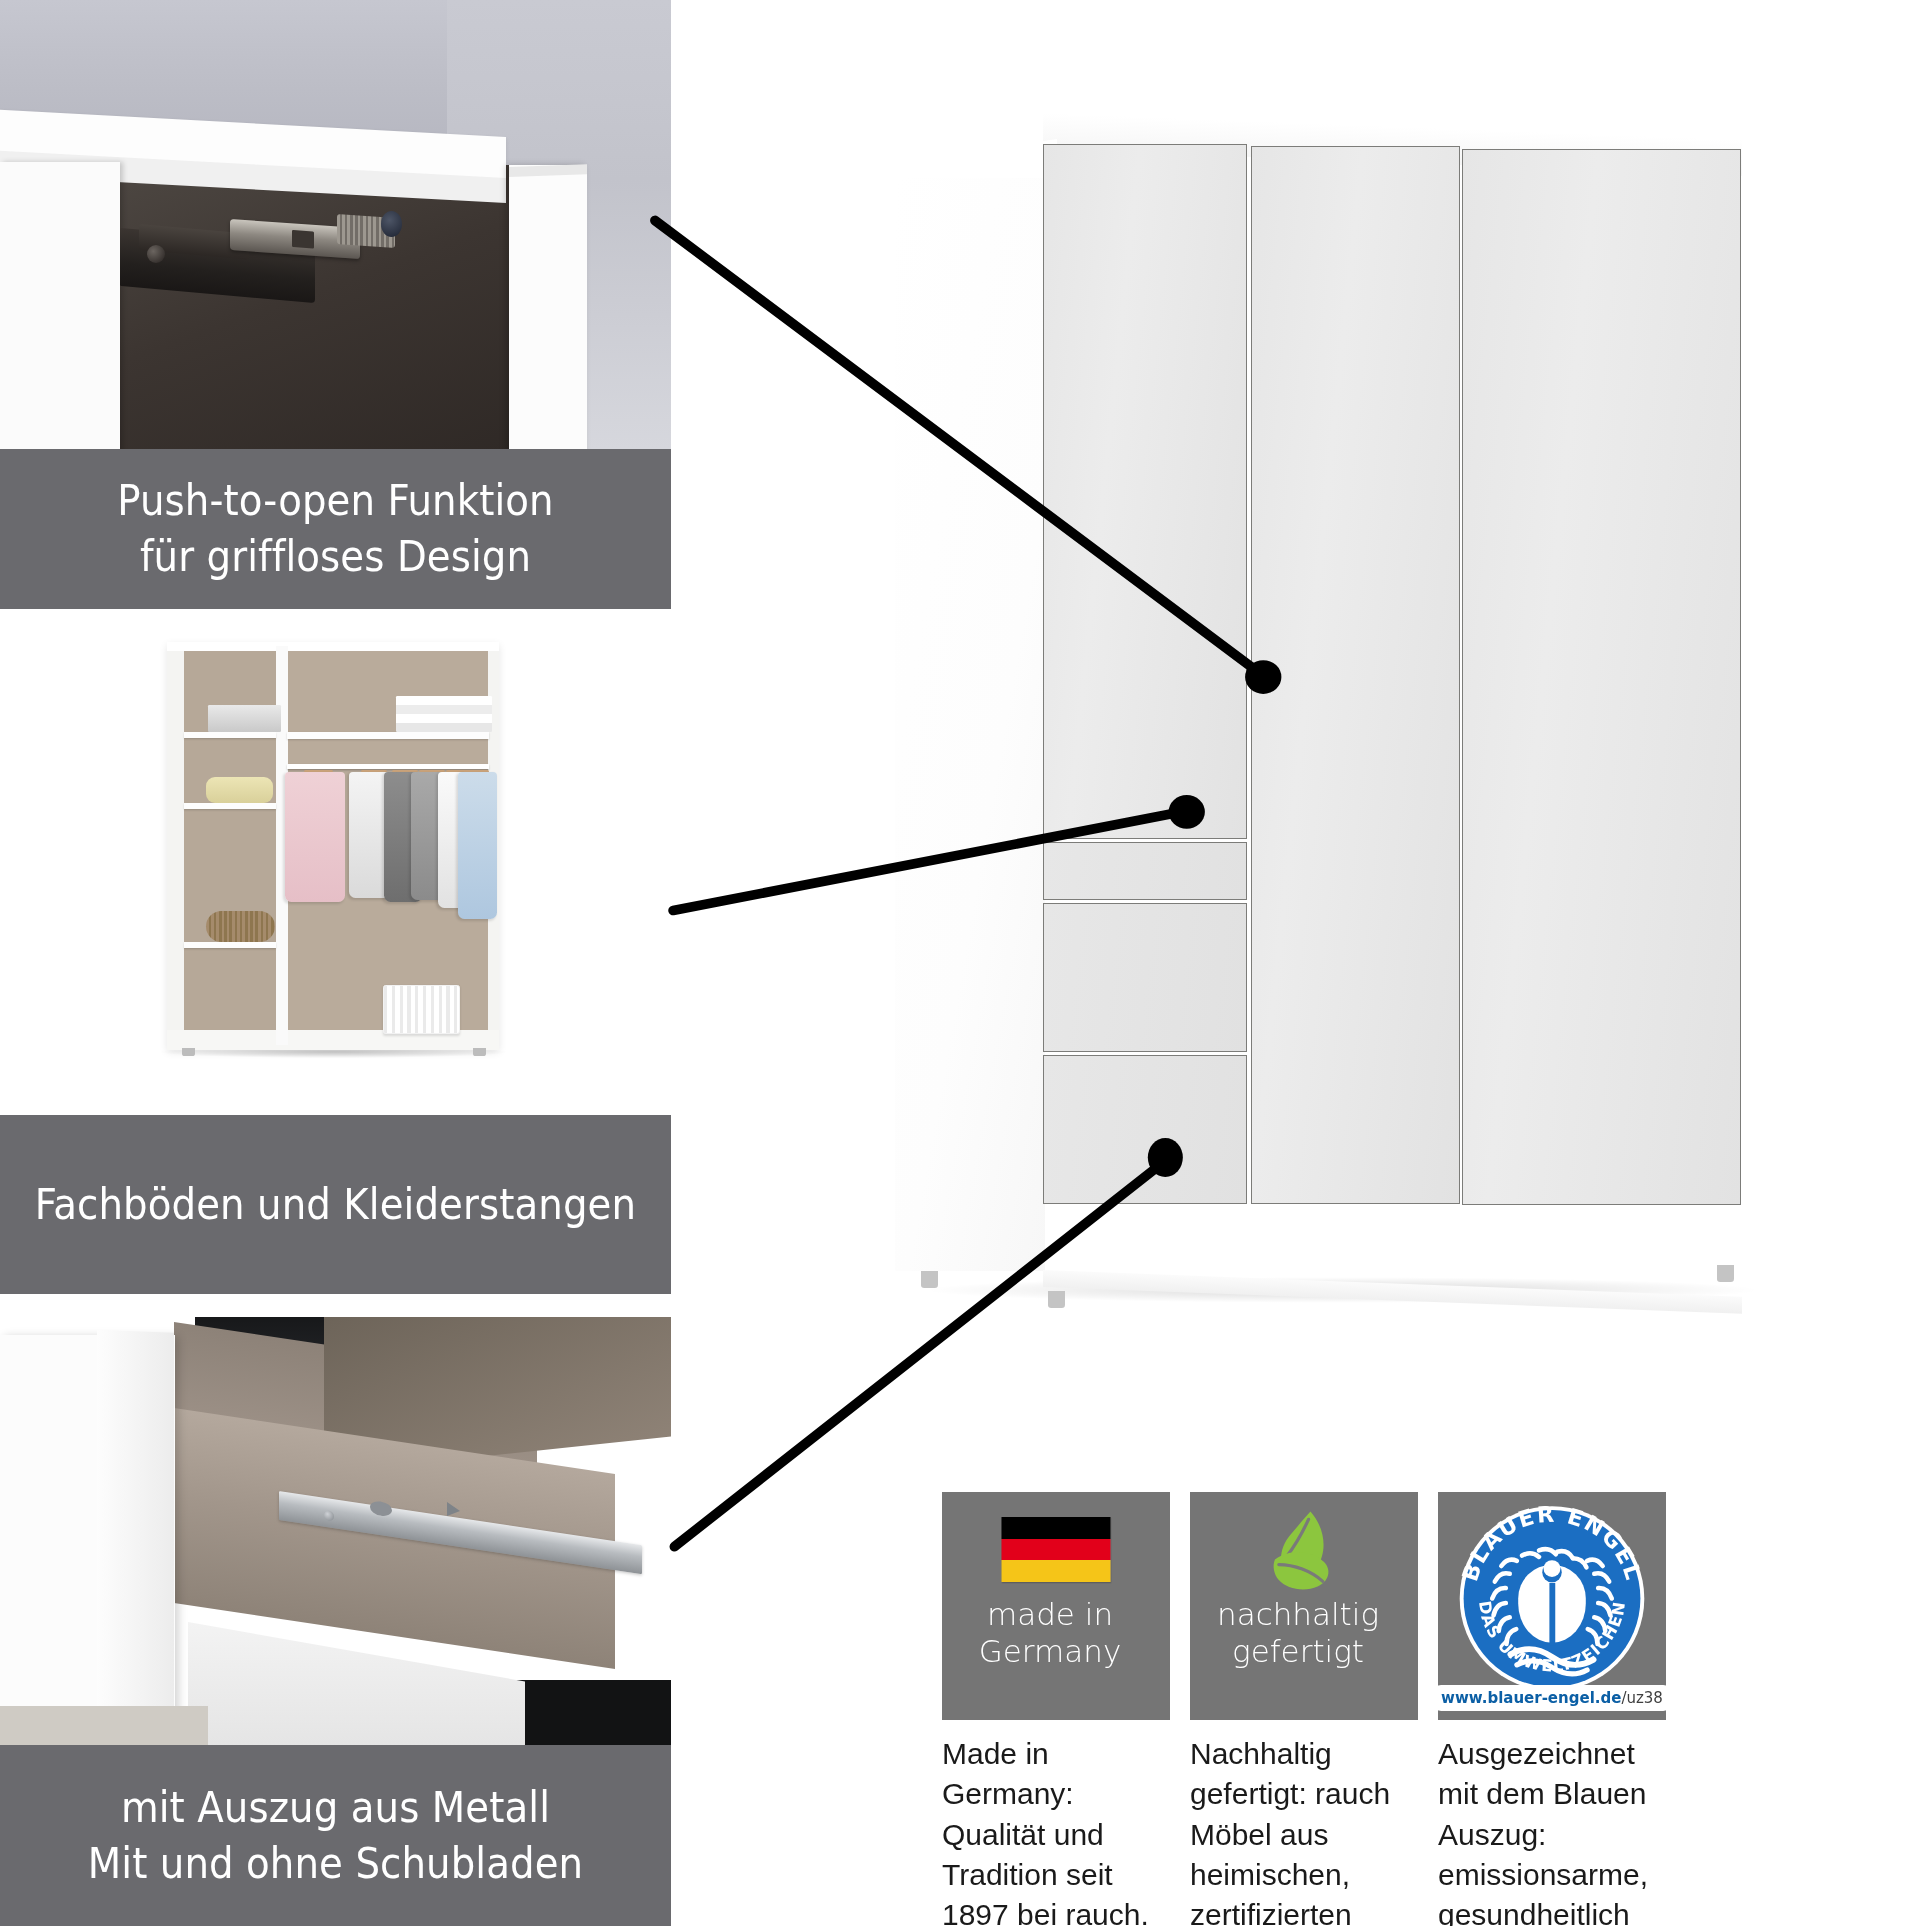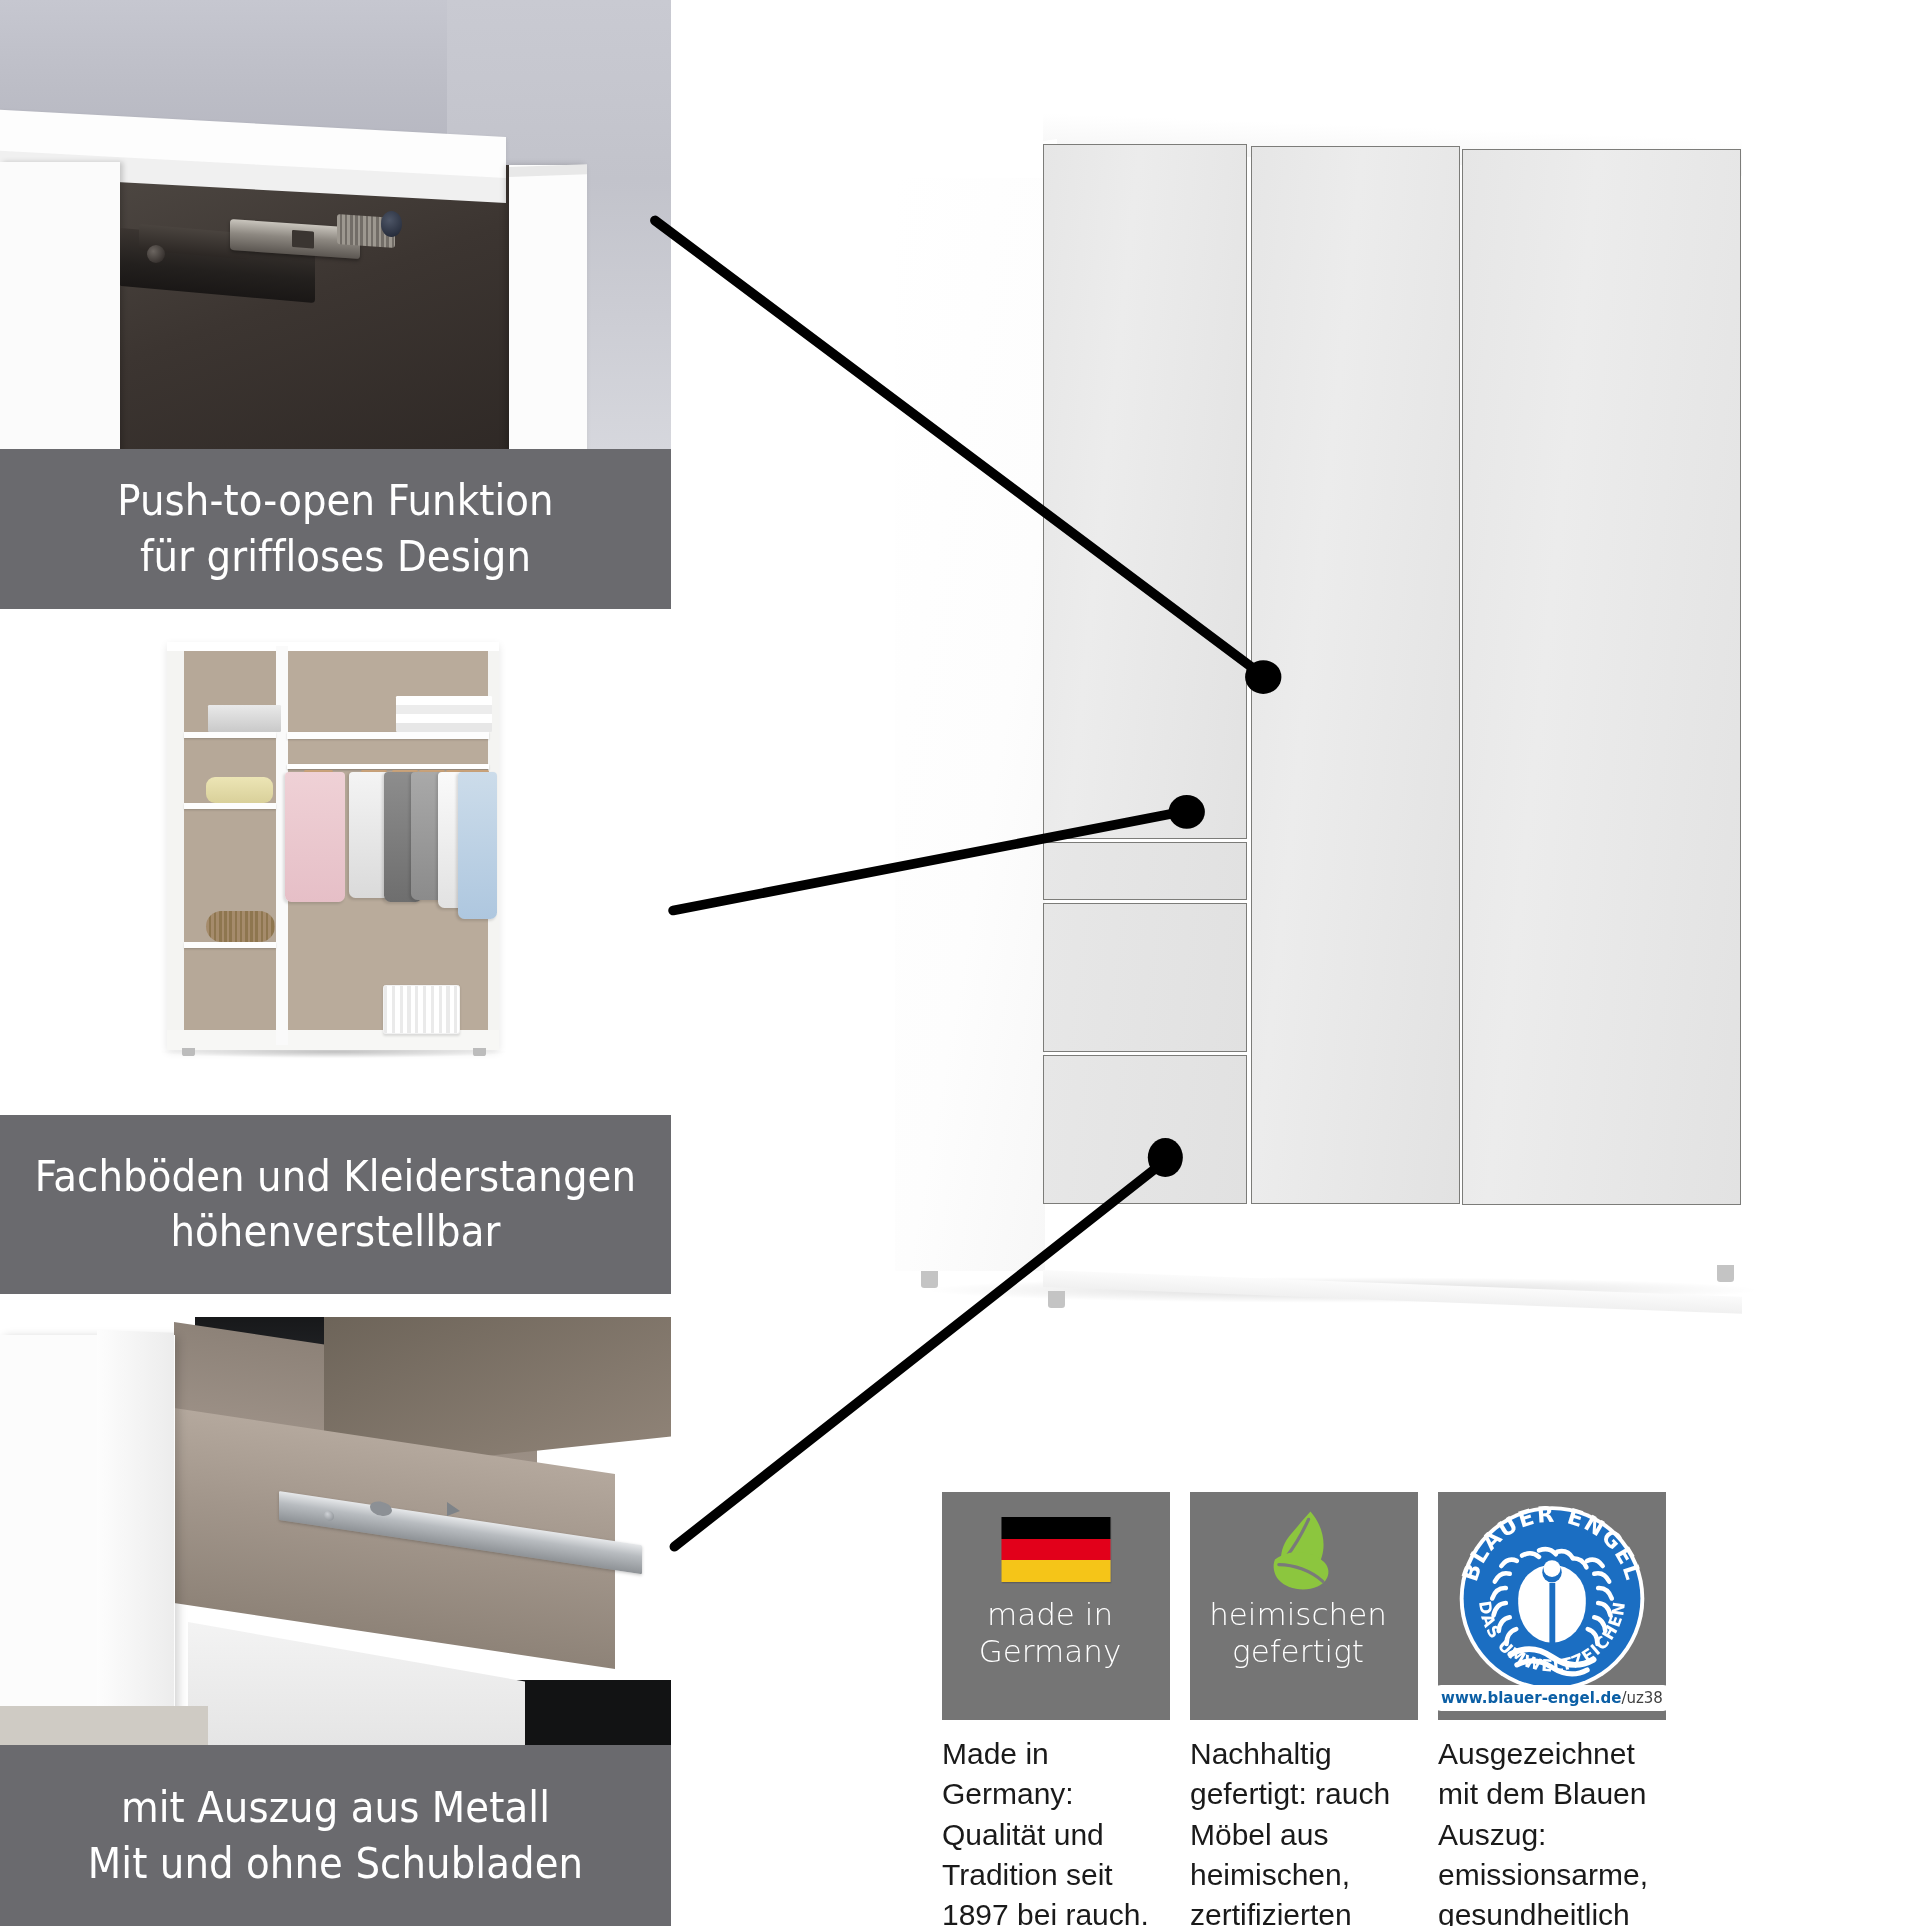--- a/index.html
+++ b/index.html
@@ -238,21 +238,20 @@
       <div class="shirt" style="left:458px;top:162px;width:39px;height:147px;background:linear-gradient(180deg,#ccdcea,#aec7df);"></div>
 
       <div class="basket"></div>
       <div class="p2-footL"></div>
       <div class="p2-footR"></div>
     </div>
 
     <div class="cap2">
       <div class="cap-inner">
         <div class="capline l1">Fachböden und Kleiderstangen</div>
-        <div class="capline l2">höhenverstellbar</div>
       </div>
     </div>
 
     <div class="photo3">
       <div class="p3-bgdark"></div>
       <div class="p3-boxinner"></div>
       <div class="p3-boxinner2"></div>
       <div class="p3-bgdark2"></div>
       <div class="p3-lowerwhite"></div>
       <div class="p3-boxfront"></div>
@@ -328,21 +327,21 @@
       <div class="badge-tile">
         <div class="leaf-wrap">
           <svg viewBox="0 0 170 130" width="110" height="84">
             <path d="M95 4 C118 30 122 66 104 92 C92 110 70 112 58 100 C44 86 48 58 64 40 C74 28 86 14 95 4 Z" fill="#8cc63e"></path>
             <path d="M92 16 C82 38 70 58 58 74" stroke="#7a7a7a" stroke-width="5" fill="none" stroke-linecap="round"></path>
             <path d="M40 78 C62 62 96 62 116 82 C128 94 124 112 106 120 C86 129 58 124 46 110 C38 100 36 88 40 78 Z" fill="#8cc63e"></path>
             <path d="M46 86 C70 86 96 96 114 112" stroke="#7a7a7a" stroke-width="5" fill="none" stroke-linecap="round"></path>
           </svg>
         </div>
         <div class="badge-tile-text">
-          <div>heimischen</div>
+          <div>nachhaltig</div>
           <div>gefertigt</div>
         </div>
       </div>
       <div class="badge-caption">Nachhaltig gefertigt: rauch Möbel aus heimischen, zertifizierten Hölzern.</div>
     </div>
 
     <div class="badge-col">
       <div class="badge-tile">
         <div class="engel-wrap">
           <svg viewBox="0 0 300 300" width="195" height="195">

